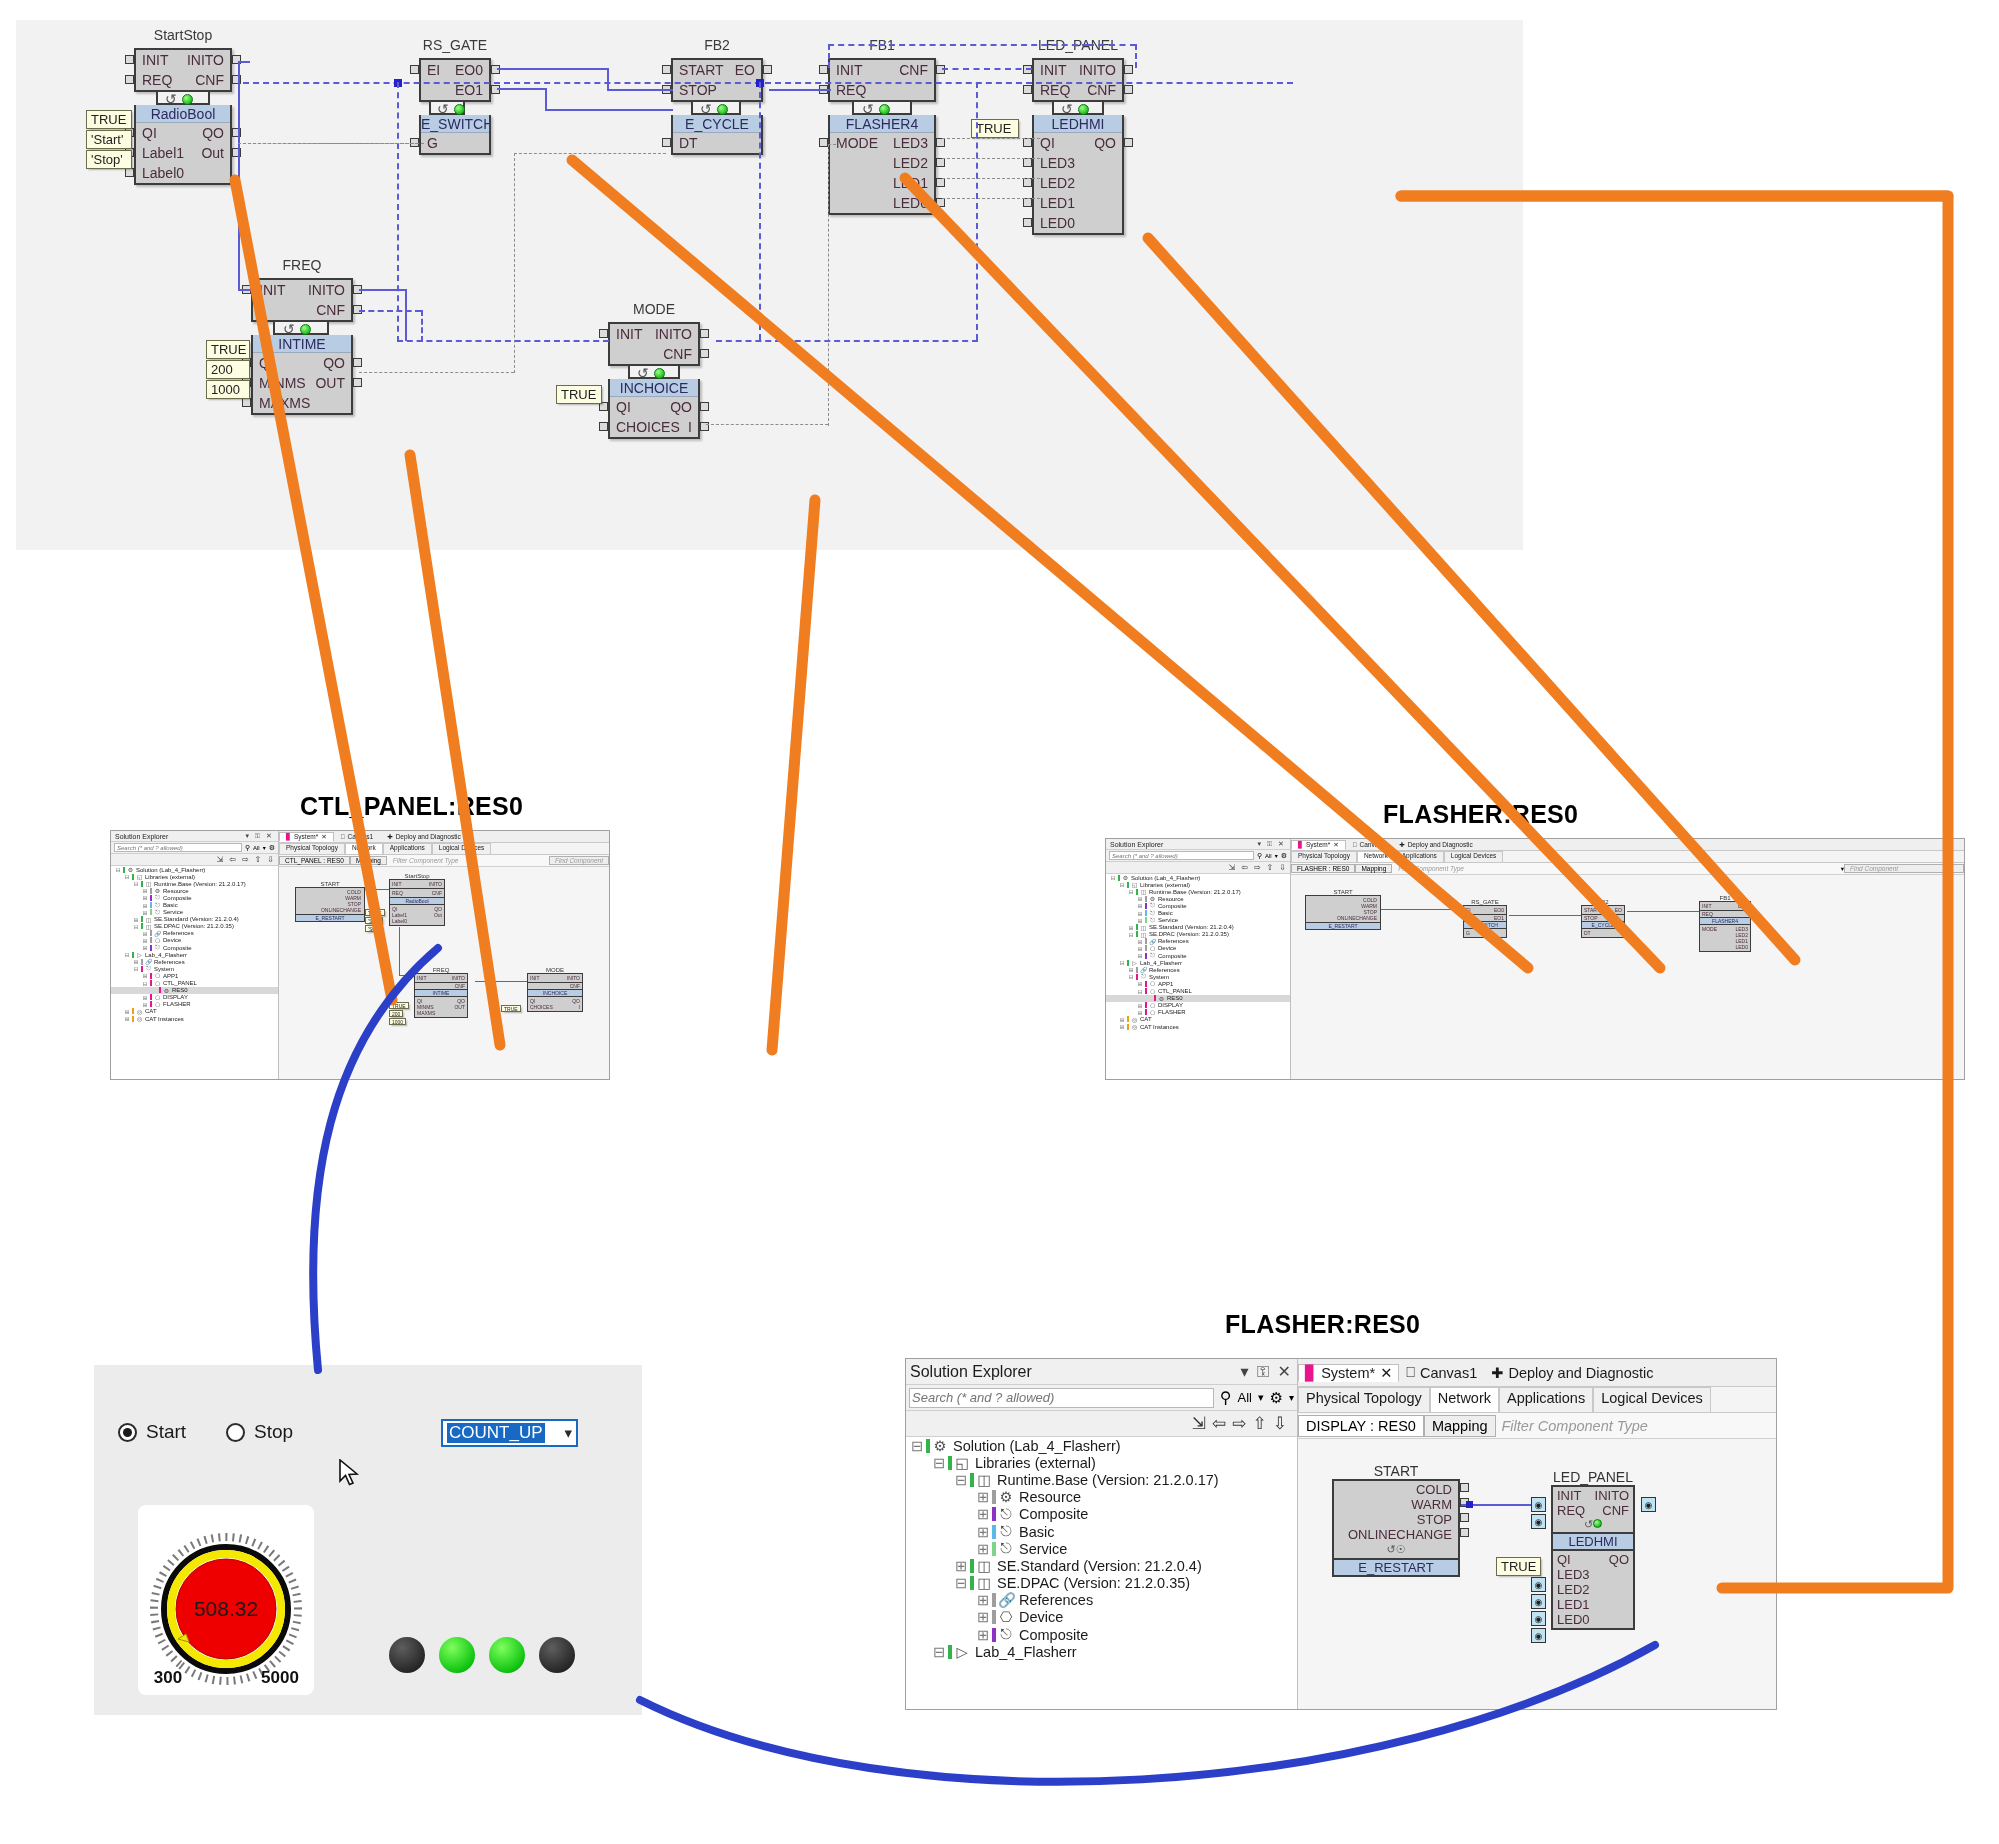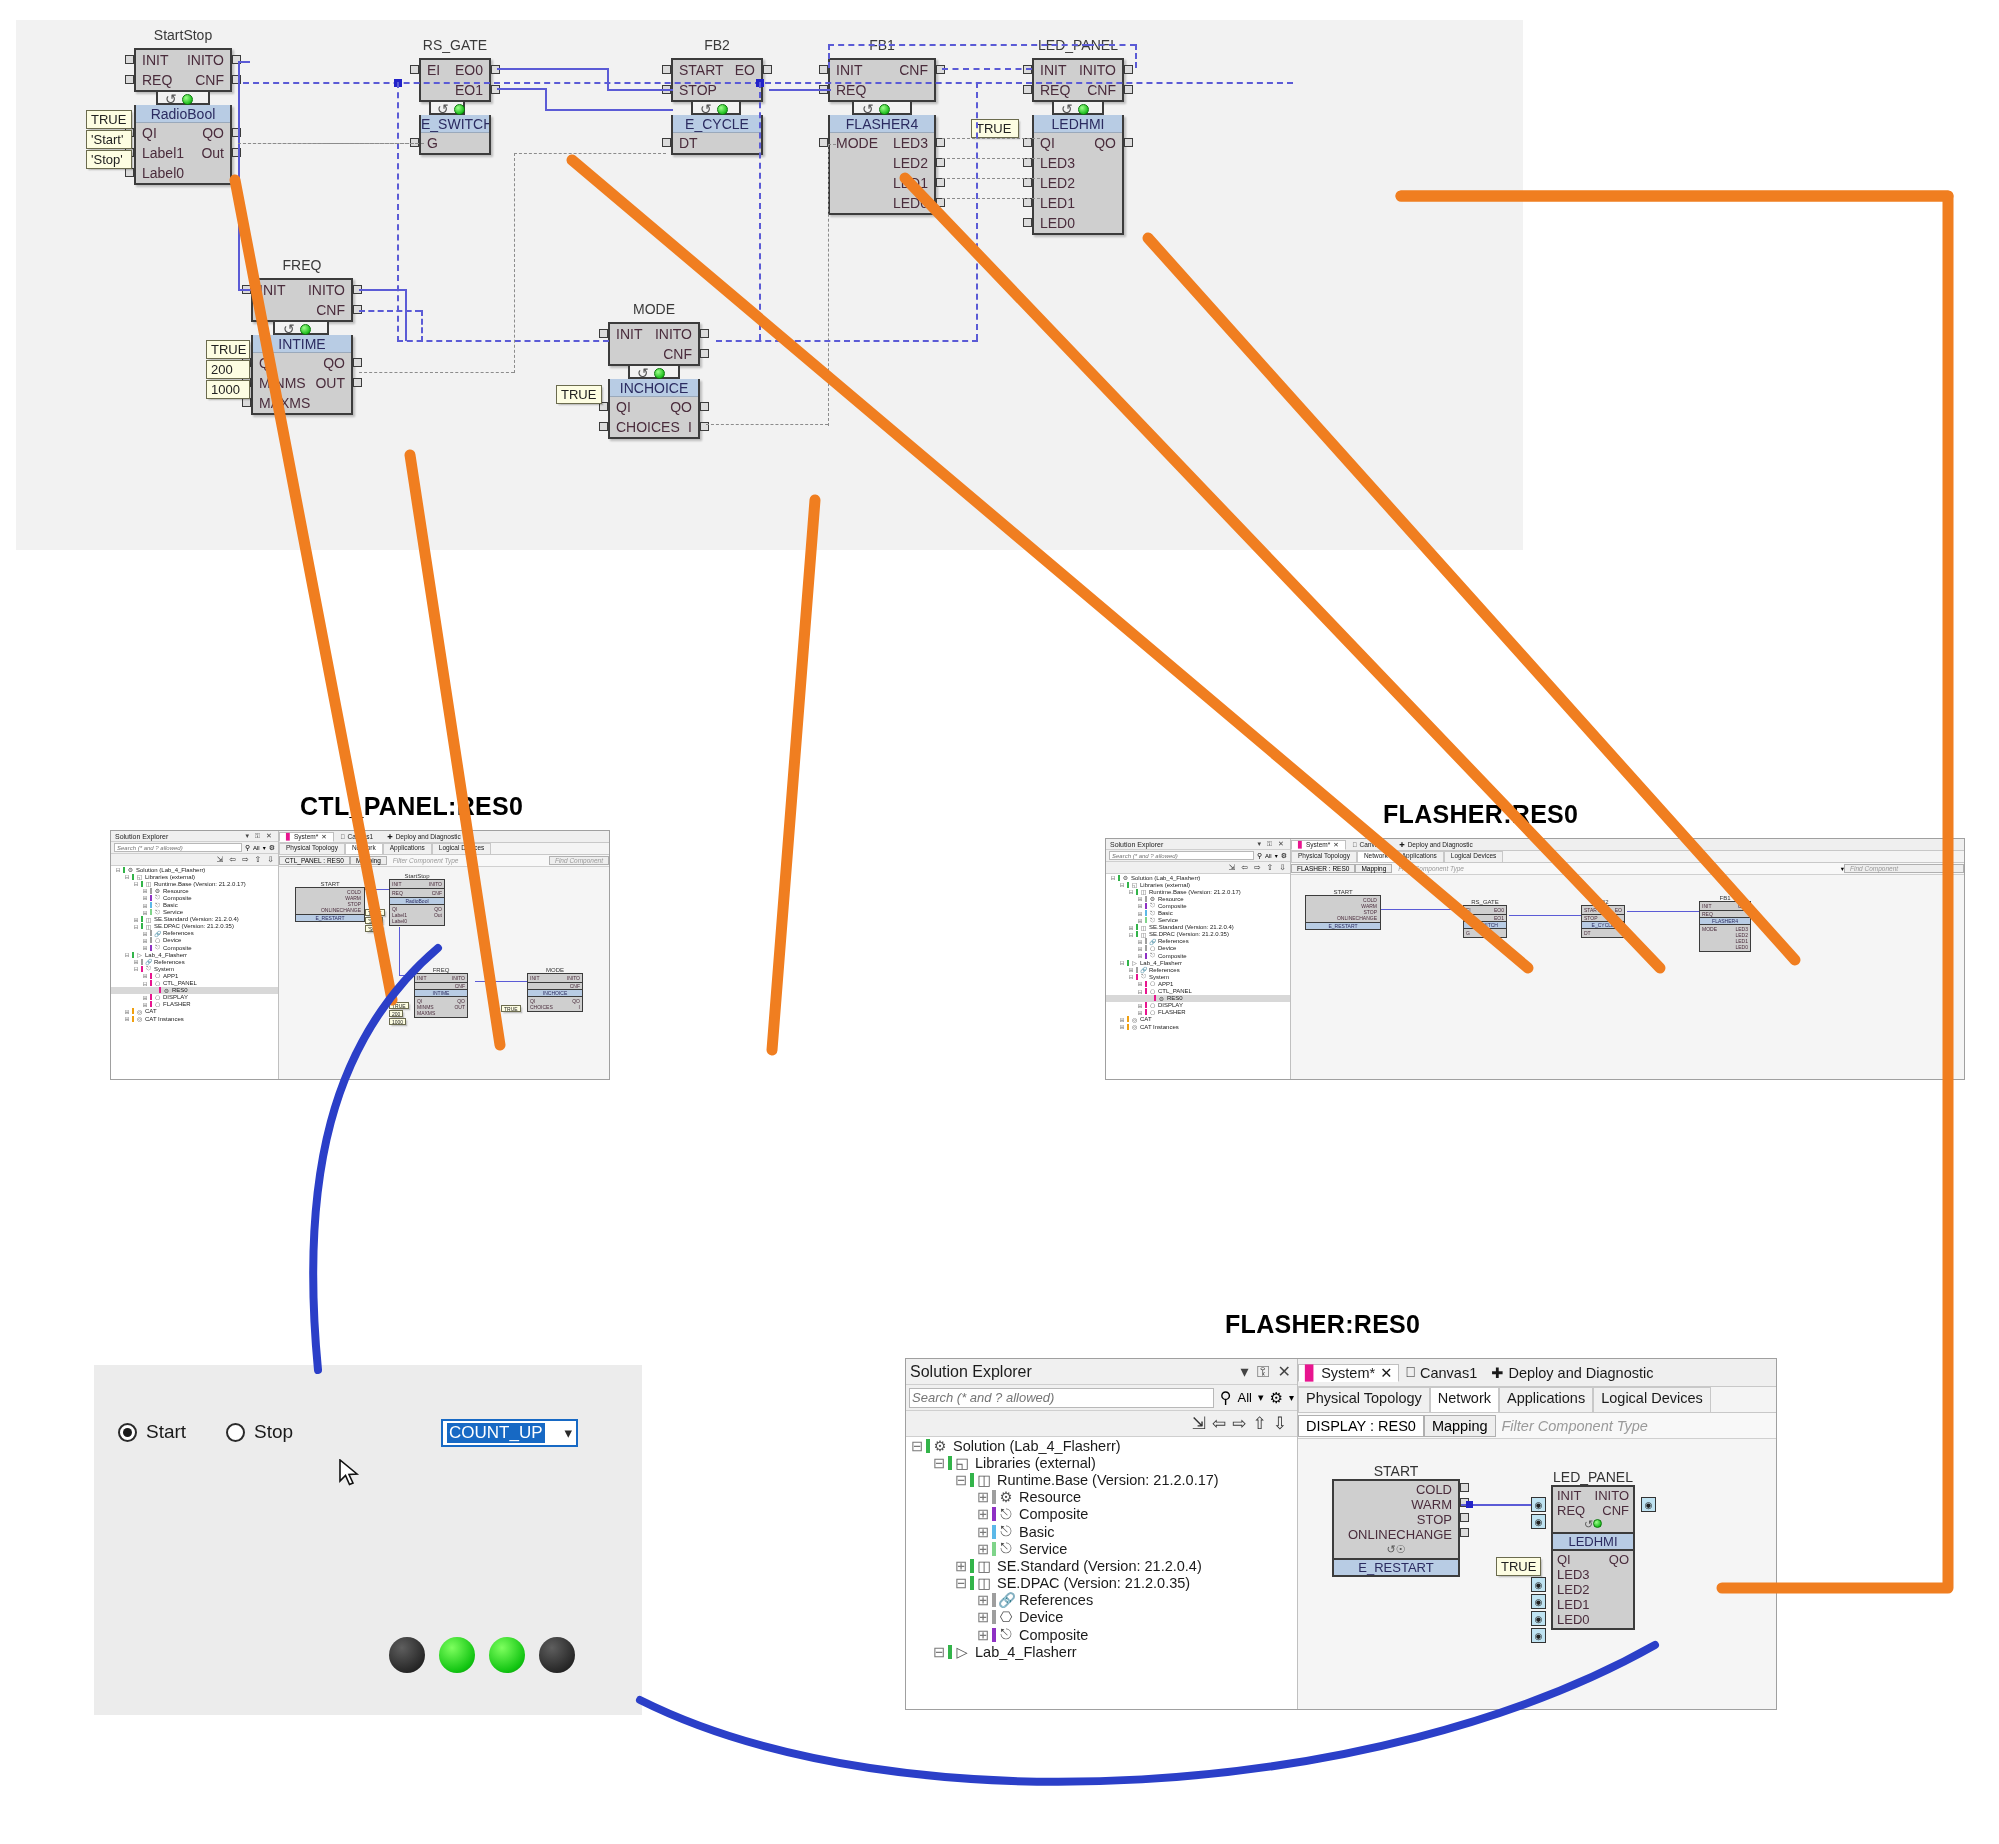--- a/index.html
+++ b/index.html
@@ -1275,20 +1275,34 @@
 
     <div class="combo" style="left:347px; top:54px; width:137px; height:28px;">
       <span class="val">COUNT_UP</span>
       <span class="caret">▾</span>
     </div>
 
     <svg class="cursor-arrow" style="left:245px; top:94px;" width="22" height="30" viewBox="0 0 22 30">
       <path d="M1 1 L1 22 L6.5 16.5 L10.5 25.5 L14 24 L10 15.5 L18 15 Z" fill="#ffffff" stroke="#111" stroke-width="1.6"></path>
     </svg>
 
+    <div class="gauge-card" style="left:44px; top:140px; width:176px; height:190px;">
+      <svg width="176" height="190" viewBox="0 0 176 190">
+        <g transform="translate(88,104)">
+          <circle r="72" fill="none" stroke="#6a6a6a" stroke-width="8" stroke-dasharray="2 5" transform="rotate(-230)" stroke-dashoffset="0" opacity="0.9"></circle>
+          <circle r="62" fill="none" stroke="#0a0a0a" stroke-width="6"></circle>
+          <circle r="55" fill="none" stroke="#f5e800" stroke-width="8"></circle>
+          <circle r="50" fill="#ee0000" stroke="#b50000" stroke-width="1"></circle>
+          <path d="M -48 30 L -40 25 L -37 33 Z" fill="#f5e800" stroke="#a09000" stroke-width="1"></path>
+          <text x="0" y="7" text-anchor="middle" font-family="Liberation Sans, sans-serif" font-size="21" fill="#1a1a1a">508.32</text>
+        </g>
+        <text x="30" y="178" text-anchor="middle" font-family="Liberation Sans, sans-serif" font-weight="bold" font-size="17" fill="#111">300</text>
+        <text x="142" y="178" text-anchor="middle" font-family="Liberation Sans, sans-serif" font-weight="bold" font-size="17" fill="#111">5000</text>
+      </svg>
+    </div>
 
     <div class="led off" style="left:295px; top:272px;"></div>
     <div class="led on" style="left:345px; top:272px;"></div>
     <div class="led on" style="left:395px; top:272px;"></div>
     <div class="led off" style="left:445px; top:272px;"></div>
   </div>
 
   <svg class="annot">
 
     <g stroke="#f07e20" stroke-width="11" fill="none" stroke-linecap="round">

